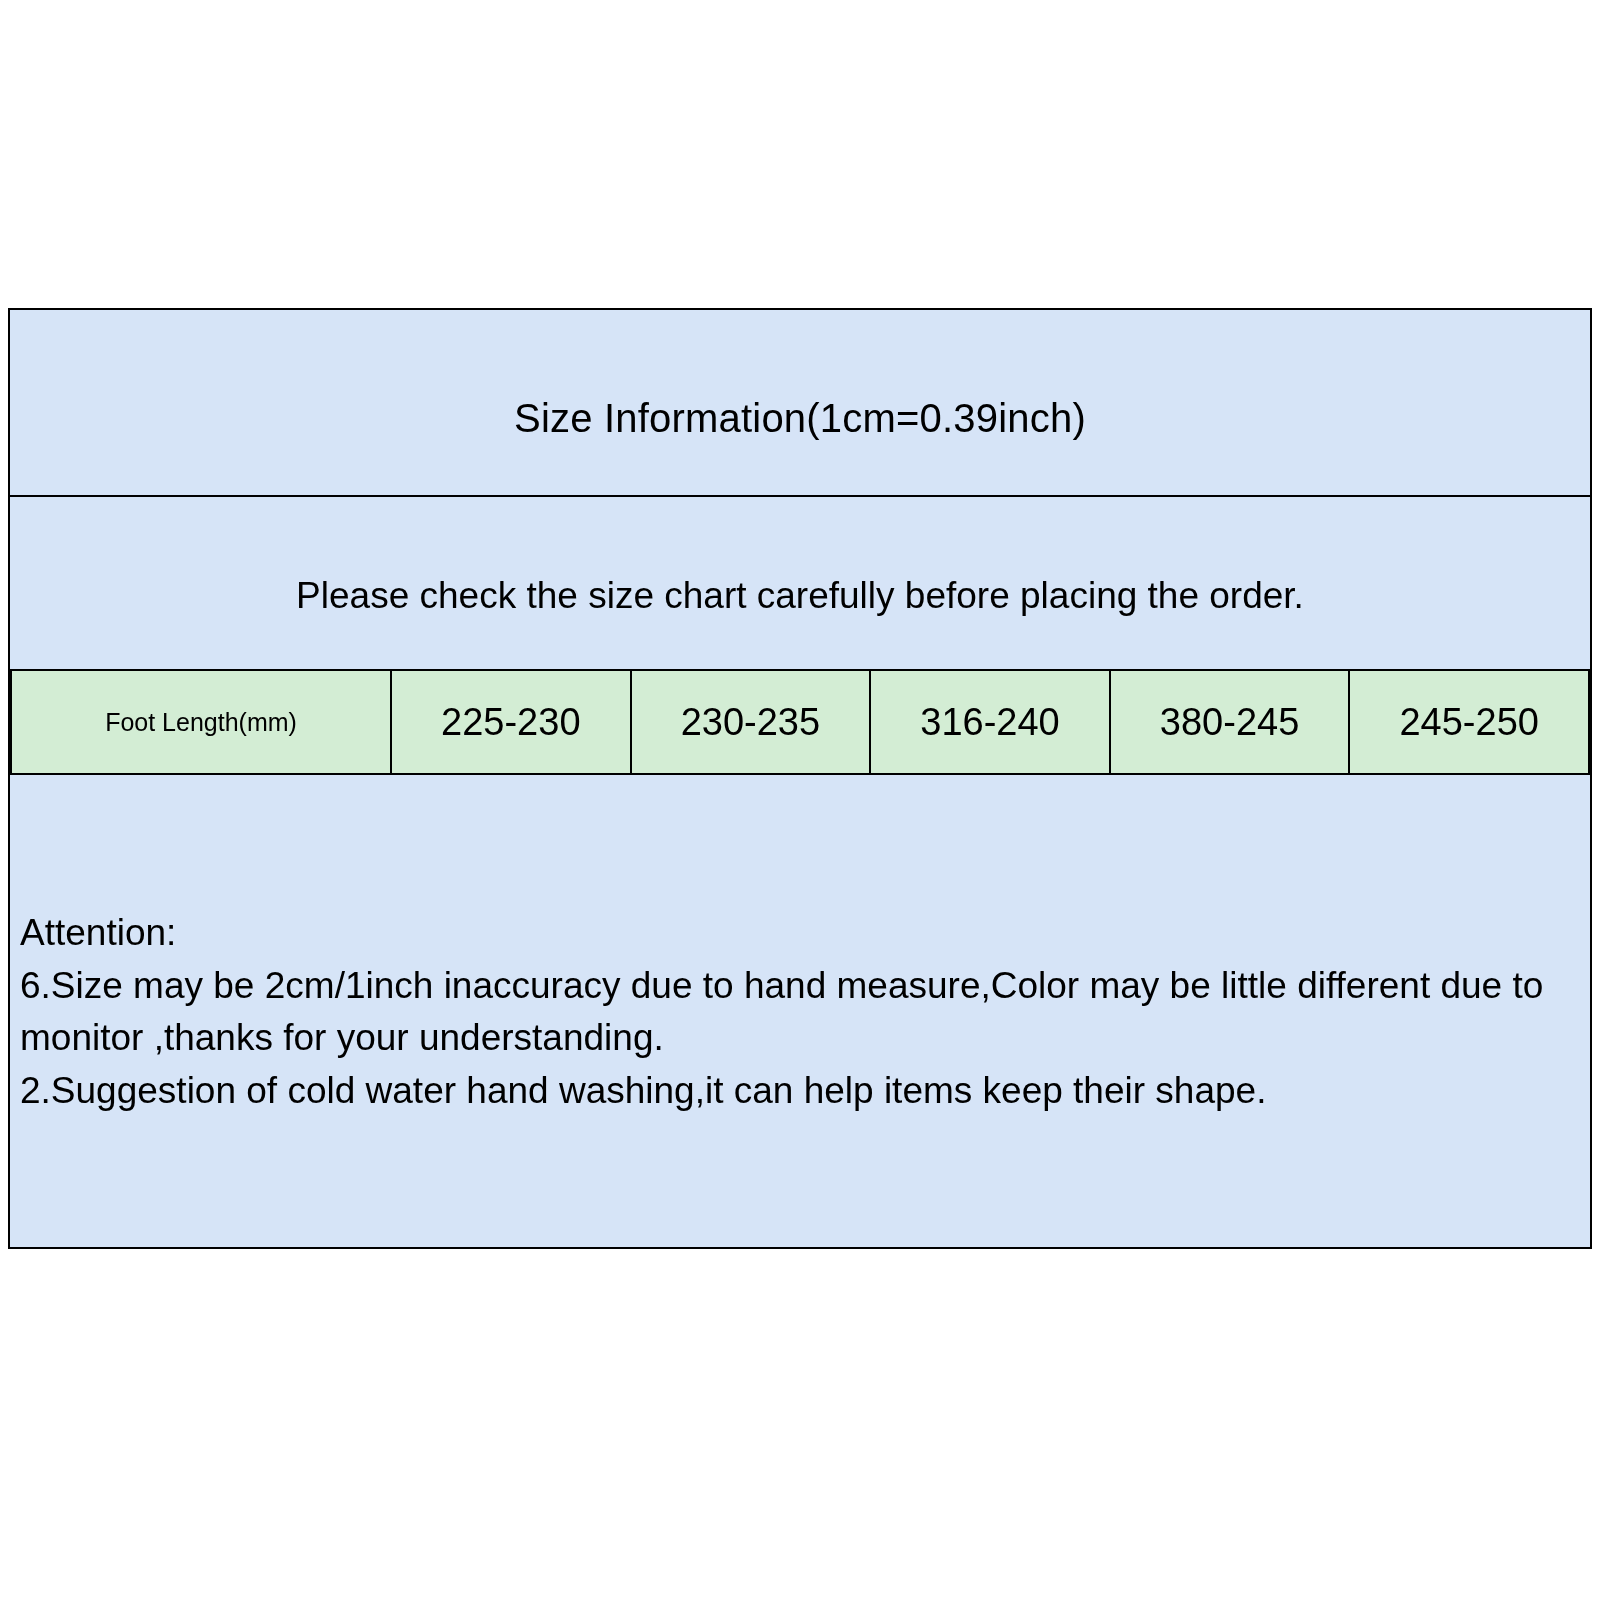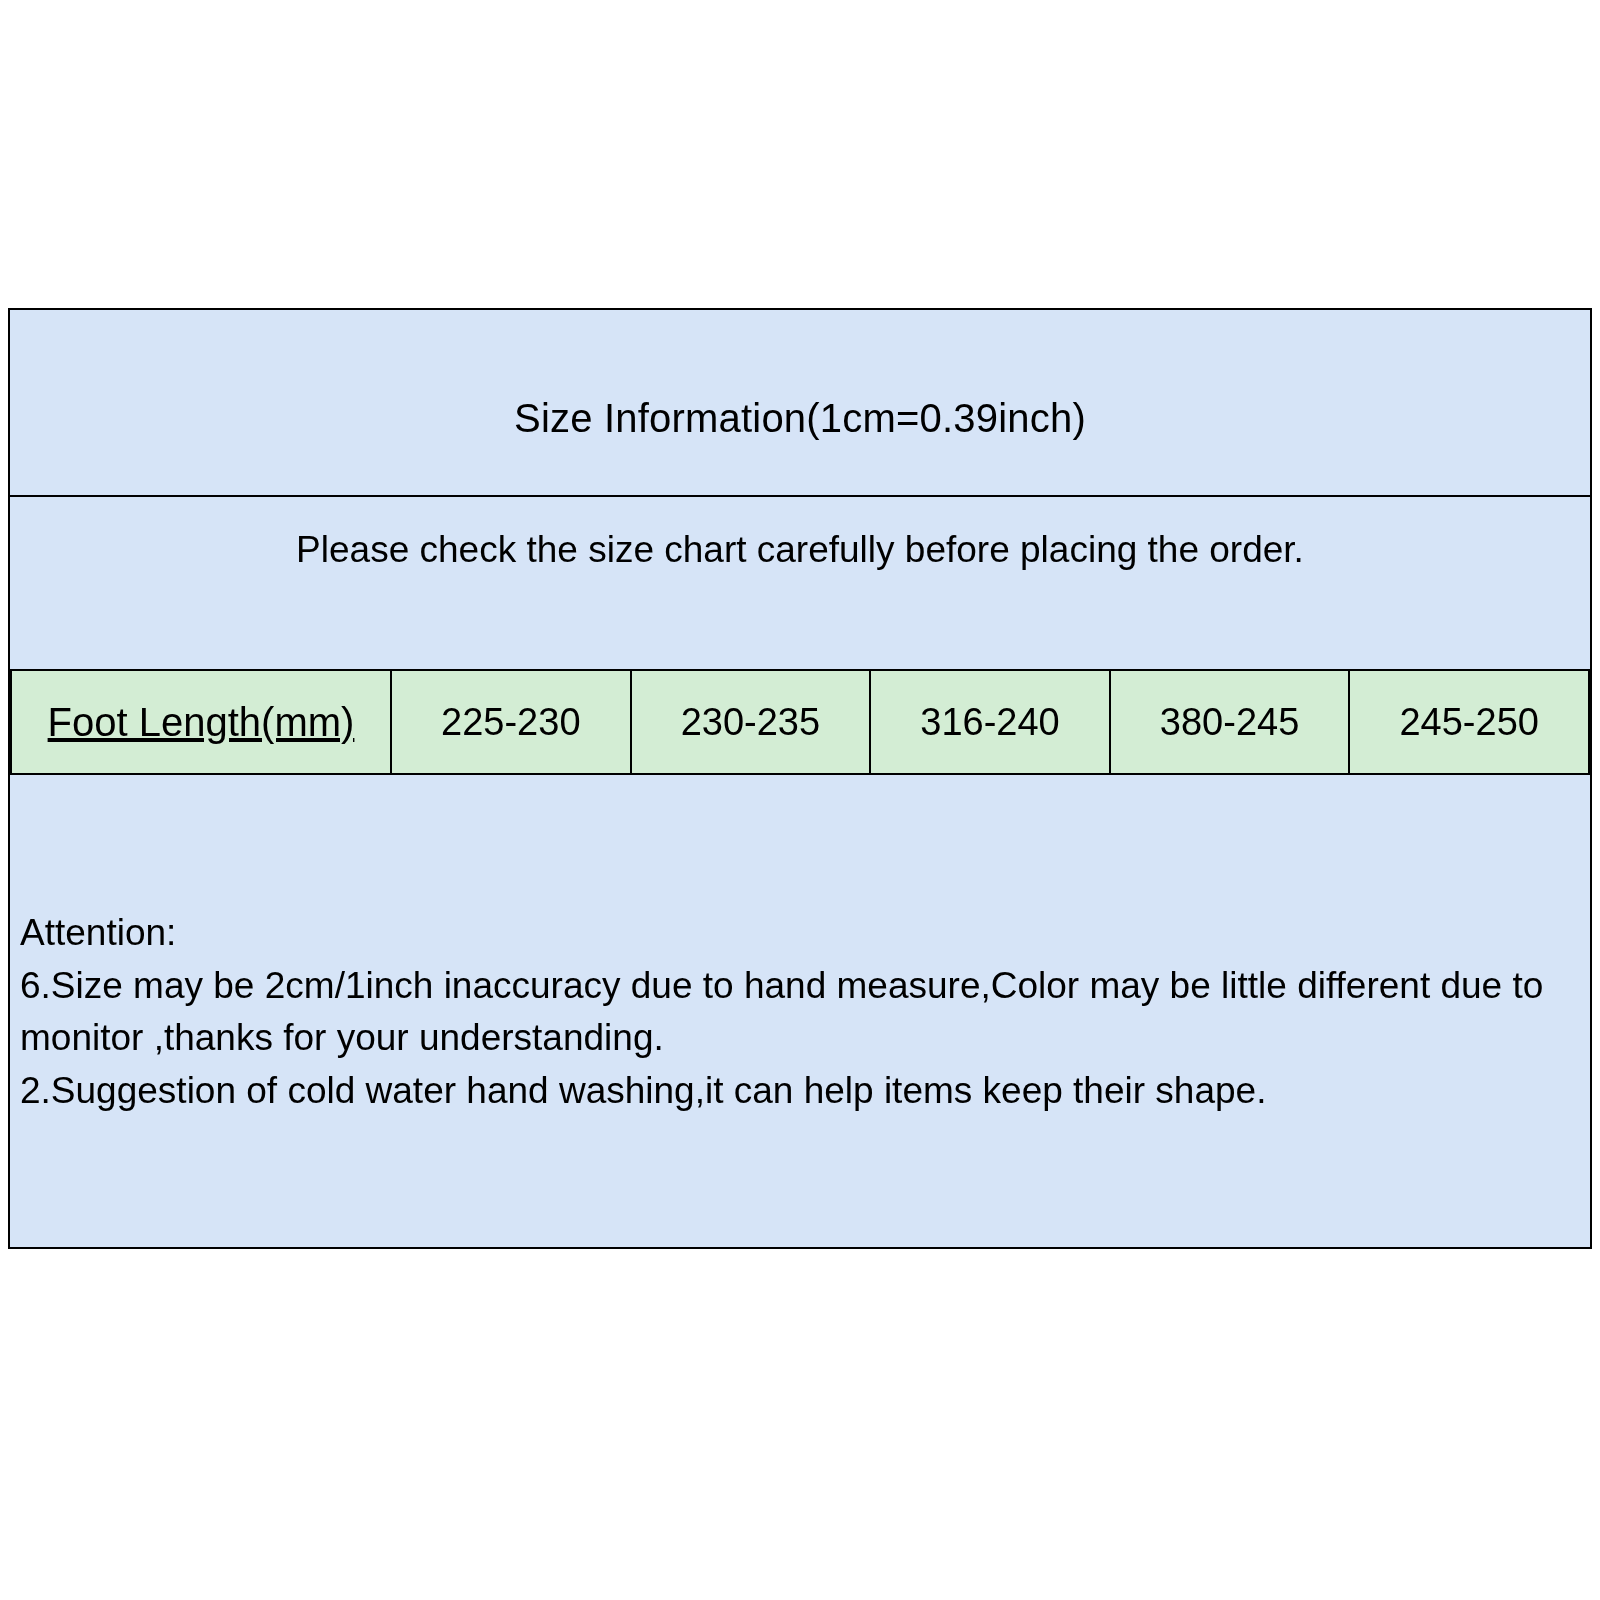--- a/index.html
+++ b/index.html
@@ -45,21 +45,21 @@
     justify-content: center;
   }
   .title-text {
     font-size: 40px;
     letter-spacing: 0.2px;
   }
 
   .notice-band {
     height: 140px;
     display: flex;
-    align-items: flex-start;
+    align-items: center;
     justify-content: center;
     padding-bottom: 6px;
     box-sizing: border-box;
   }
   .notice-text {
     font-size: 37px;
   }
 
   table.size-table {
     border-collapse: collapse;
@@ -76,22 +76,21 @@
     padding: 0 4px;
     box-sizing: border-box;
   }
   table.size-table td.label-cell {
     width: 380px;
   }
   table.size-table tr.row-foot td {
     height: 104px;
   }
   table.size-table tr.row-foot td.label-cell {
-    font-size: 40px;
-    text-decoration: underline;
+    font-size: 25px;
   }
 
   .attention-band {
     min-height: 440px;
     padding: 100px 4px 24px 10px;
     box-sizing: border-box;
   }
   .attention-line {
     font-size: 37px;
     line-height: 1.42;

